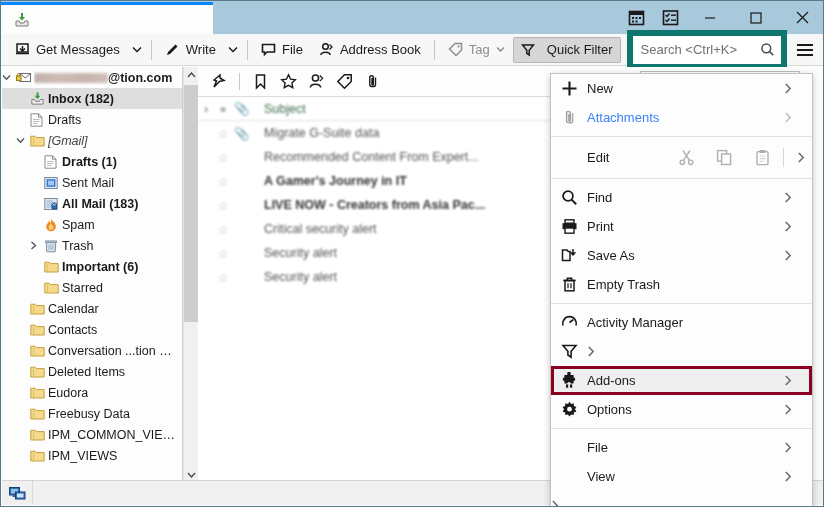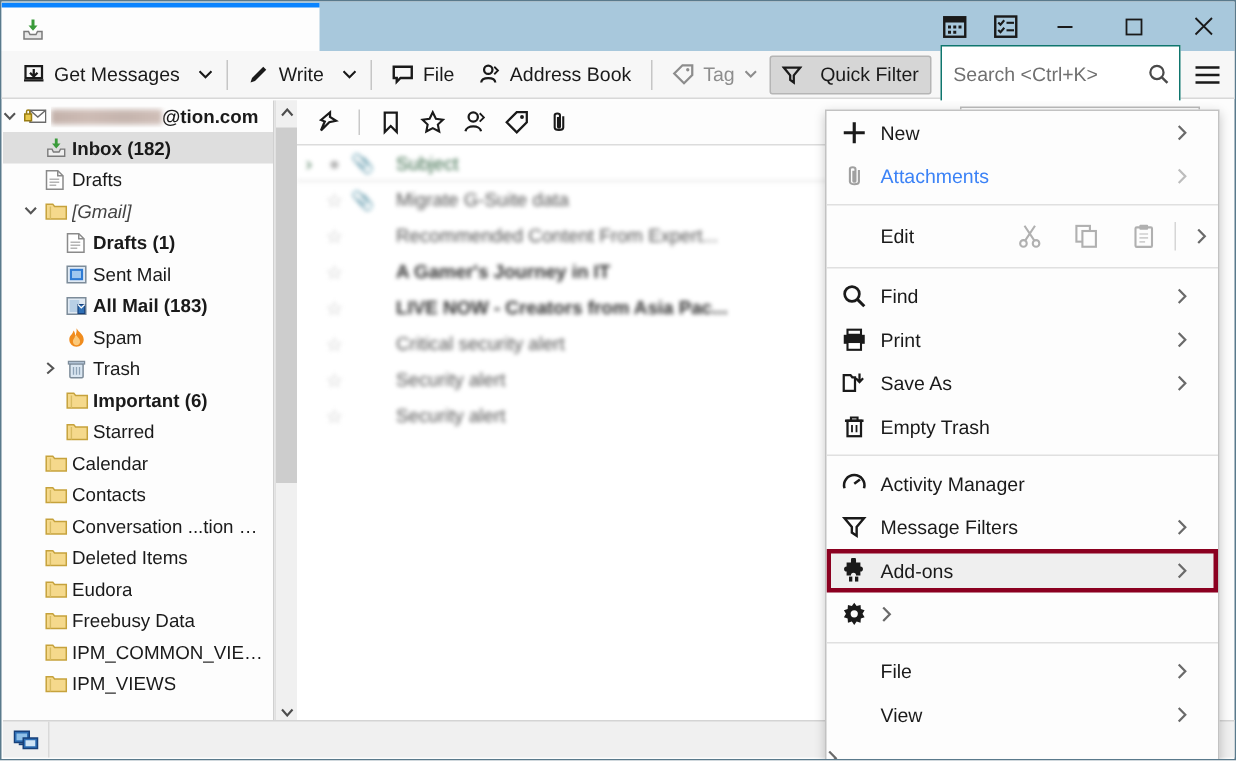--- a/index.html
+++ b/index.html
@@ -71,21 +71,21 @@
   }
   .tb-btn.dim { color: #8d8d8d; }
   .tb-btn.pressed { background: #d6d6d6; border-color: #b5b5b5; gap: 12px; }
   .tb-caret {
     width: 18px; height: 26px;
     display: flex; align-items: center; justify-content: center;
   }
   .tb-sep { width: 1px; height: 20px; background: #c6c6c6; margin: 0 5px; }
   .searchbox {
     flex: 1; height: 40px; margin-left: 6px; margin-right: 4px;
-    background: #fff; border: 1px solid #0f766e;
+    background: #fff; border: 6px solid #0f766e;
     display: flex; align-items: center;
     padding: 0 6px 0 8px;
     font-size: 13px; color: #707070;
   }
   .searchbox .sb-text { flex: 1; }
   .hamburger {
     width: 28px; height: 26px;
     display: flex; align-items: center; justify-content: center;
   }
 
@@ -859,21 +859,20 @@
           </span>
           <span class="mi-label">Activity Manager</span>
           <span class="mi-arrow"></span>
         </div>
         <div class="mi">
           <span class="mi-ico">
             <svg width="17" height="17" viewBox="0 0 17 17">
               <path d="M2 2.5 L15 2.5 L10.1 8.3 L10.1 14.2 L6.9 12 L6.9 8.3 Z" fill="none" stroke="#1a1a1a" stroke-width="1.6"></path>
             </svg>
           </span>
-          <span class="mi-label">Message Filters</span>
           <span class="mi-arrow">
             <svg width="8" height="11" viewBox="0 0 8 11">
               <path d="M1.8 1 L6.2 5.5 L1.8 10" fill="none" stroke="#6a6a6a" stroke-width="1.5"></path>
             </svg>
           </span>
         </div>
         <div class="mi highlight">
           <span class="mi-ico">
             <svg width="17" height="17" viewBox="0 0 17 17">
               <path d="M6.3 1.3 A1.7 1.7 0 0 1 9.7 1.3 L9.7 3 L12.6 3 L12.6 5.6 A1.7 1.7 0 0 1 12.6 9 L12.6 11.6 L9.7 11.6 A1.7 1.7 0 0 0 6.3 11.6 L3.4 11.6 L3.4 9 A1.7 1.7 0 0 1 3.4 5.6 L3.4 3 L6.3 3 Z" fill="#1a1a1a"></path>
@@ -888,20 +887,21 @@
             </svg>
           </span>
         </div>
         <div class="mi">
           <span class="mi-ico">
             <svg width="17" height="17" viewBox="0 0 17 17">
               <path d="M8.5 0.8 L10.1 3 L12.7 2.3 L12.9 5 L15.4 5.9 L14 8.2 L15.4 10.5 L12.9 11.4 L12.7 14.1 L10.1 13.4 L8.5 15.6 L6.9 13.4 L4.3 14.1 L4.1 11.4 L1.6 10.5 L3 8.2 L1.6 5.9 L4.1 5 L4.3 2.3 L6.9 3 Z" fill="#1a1a1a"></path>
               <circle cx="8.5" cy="8.2" r="2.4" fill="#fdfdfd"></circle>
             </svg>
           </span>
+          <span class="mi-label">Options</span>
           <span class="mi-arrow">
             <svg width="8" height="11" viewBox="0 0 8 11">
               <path d="M1.8 1 L6.2 5.5 L1.8 10" fill="none" stroke="#6a6a6a" stroke-width="1.5"></path>
             </svg>
           </span>
         </div>
         <div class="msep"></div>
         <div class="mi noindent">
           <span class="mi-label">File</span>
           <span class="mi-arrow">

